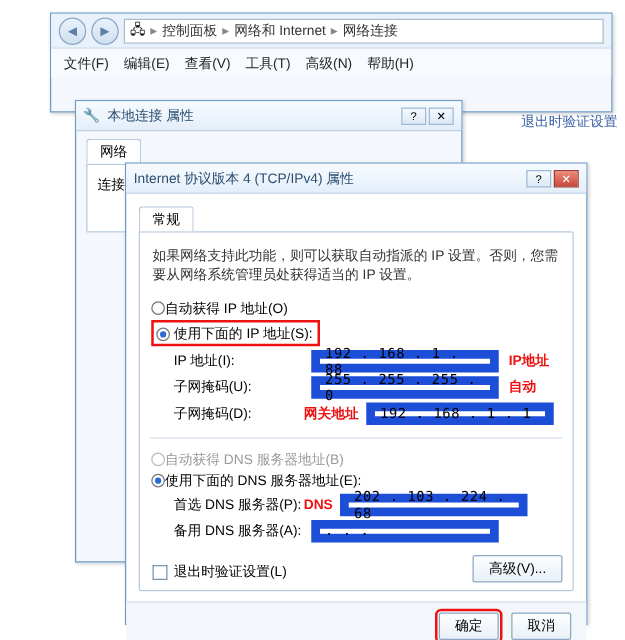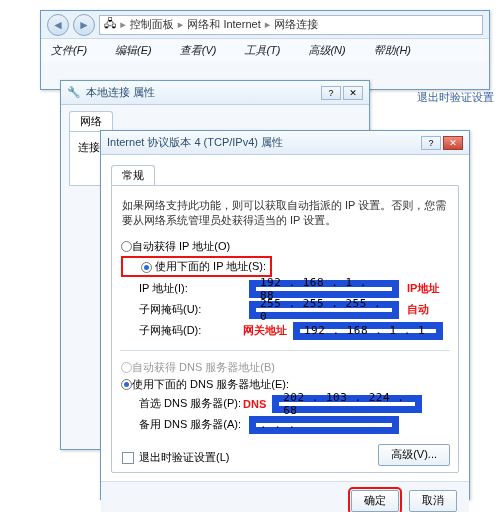--- a/index.html
+++ b/index.html
@@ -5,21 +5,21 @@
   * { box-sizing: border-box; font-family: "Microsoft YaHei", Tahoma, sans-serif; font-size: 11px; }
   body { margin: 0; background: #fff; width: 500px; height: 512px; overflow: hidden; }
   .win-border { border: 1px solid #6b9bc7; background: #f4f8fc; position: absolute; box-shadow: 1px 1px 3px rgba(0,0,0,.2); }
   
   .explorer { left: 40px; top: 10px; width: 450px; height: 80px; }
   .addr-row { display: flex; align-items: center; height: 28px; padding: 3px 6px; gap: 4px; background: #e9f1fa; border-bottom: 1px solid #cdd9e6; }
   .nav-btn { width: 22px; height: 22px; border-radius: 50%; border: 1px solid #8aa8c6; background: linear-gradient(#eaf2fb,#cfe0f1); display: flex; align-items: center; justify-content: center; color: #5c7fa3; font-size: 12px; }
   .addr-bar { flex: 1; height: 20px; border: 1px solid #a8bccd; background: #fff; display: flex; align-items: center; padding: 0 4px; gap: 4px; }
   .crumb { color: #333; }
   .crumb-sep { color: #888; }
-  .menu-row { display: flex; gap: 28px; padding: 4px 10px; background: #f7fbff; font-style: italic; }
+  .menu-row { display: flex; gap: 12px; padding: 4px 10px; background: #f7fbff; }
   .menu-item { color: #222; }
   
   .adapter { left: 60px; top: 80px; width: 310px; height: 370px; }
   .titlebar { display: flex; align-items: center; height: 24px; padding: 0 6px; background: linear-gradient(#f7fbff,#e4eef9); border-bottom: 1px solid #bcd0e4; gap: 5px; }
   .titlebar .icon { width: 14px; height: 14px; }
   .titlebar .title { flex: 1; color: #2b4e70; }
   .sys-btns { display: flex; gap: 2px; }
   .sys-btn { width: 20px; height: 14px; border: 1px solid #9fb9d4; background: linear-gradient(#f5f9fe,#dde9f5); font-size: 9px; display: flex; align-items: center; justify-content: center; }
   .tab-strip { padding: 6px 8px 0; }
   .tab { display: inline-block; padding: 2px 10px; border: 1px solid #b7c9dd; border-bottom: none; background: #fff; border-radius: 3px 3px 0 0; }
@@ -29,21 +29,21 @@
   .tcpip { left: 100px; top: 130px; width: 370px; height: 370px; background: #fff; }
   .tcpip .titlebar { background: linear-gradient(#f7fbff,#e4eef9); }
   .close-x { background: linear-gradient(#f08b7d,#c94a3b); color: #fff; border-color: #a23c2e; }
   .body { padding: 4px 10px 8px; }
   .desc { color: #333; margin: 4px 2px 8px; line-height: 1.35; }
   .group { border: 1px solid transparent; margin-bottom: 6px; }
   .radio-row { display: flex; align-items: center; gap: 0; margin: 2px 0; }
   .radio { width: 11px; height: 11px; border: 1px solid #777; border-radius: 50%; display: inline-flex; align-items: center; justify-content: center; }
   .radio.on::after { content: ""; width: 5px; height: 5px; background: #2b6cd4; border-radius: 50%; }
   .radio.disabled { border-color: #bbb; }
-  .highlight-red { border: 2px solid #e11; display: inline-block; padding: 1px 4px 1px 18px; }
+  .highlight-red { border: 2px solid #e11; display: inline-block; padding: 1px 4px 1px 2px; }
   .field-row { display: flex; align-items: center; margin: 3px 0 3px 18px; }
   .field-label { width: 110px; }
   .ip-box { border: 7px solid #1d4ed8; background: #fff; width: 150px; height: 18px; display: flex; align-items: center; padding: 0 4px; letter-spacing: .5px; font-family: Tahoma, monospace; font-size: 11px; }
   .annot { color: #e11; font-weight: bold; margin-left: 8px; }
   .divider { border-top: 1px solid #d6e0eb; margin: 6px 0; }
   .chk-row { display: flex; align-items: center; gap: 5px; margin: 6px 0 0 2px; }
   .chk { width: 12px; height: 12px; border: 1px solid #7a93ad; background: #fff; }
   .btn { border: 1px solid #8ba7c4; background: linear-gradient(#fdfefe,#e8f0f8); padding: 2px 12px; height: 22px; display: inline-flex; align-items: center; border-radius: 2px; }
   .btn-row { display: flex; justify-content: flex-end; gap: 10px; padding: 8px 12px; border-top: 1px solid #d6e0eb; background: #f3f7fb; }
   .adv-row { display: flex; justify-content: space-between; align-items: center; margin-top: 4px; }

